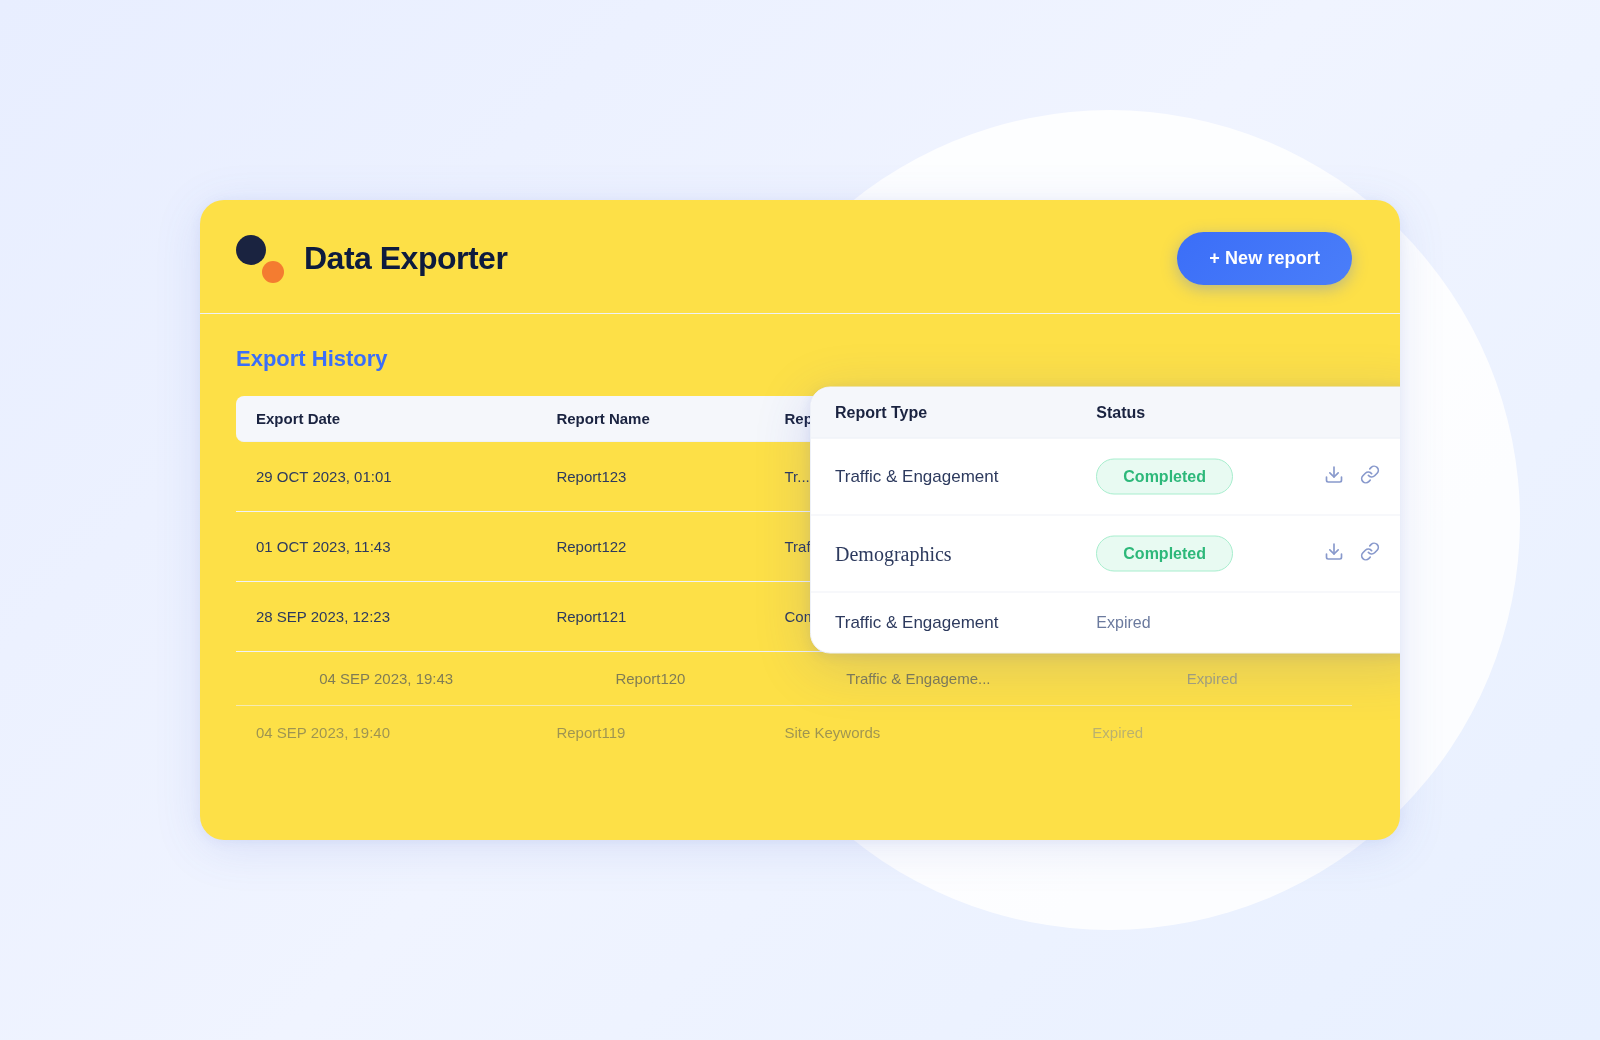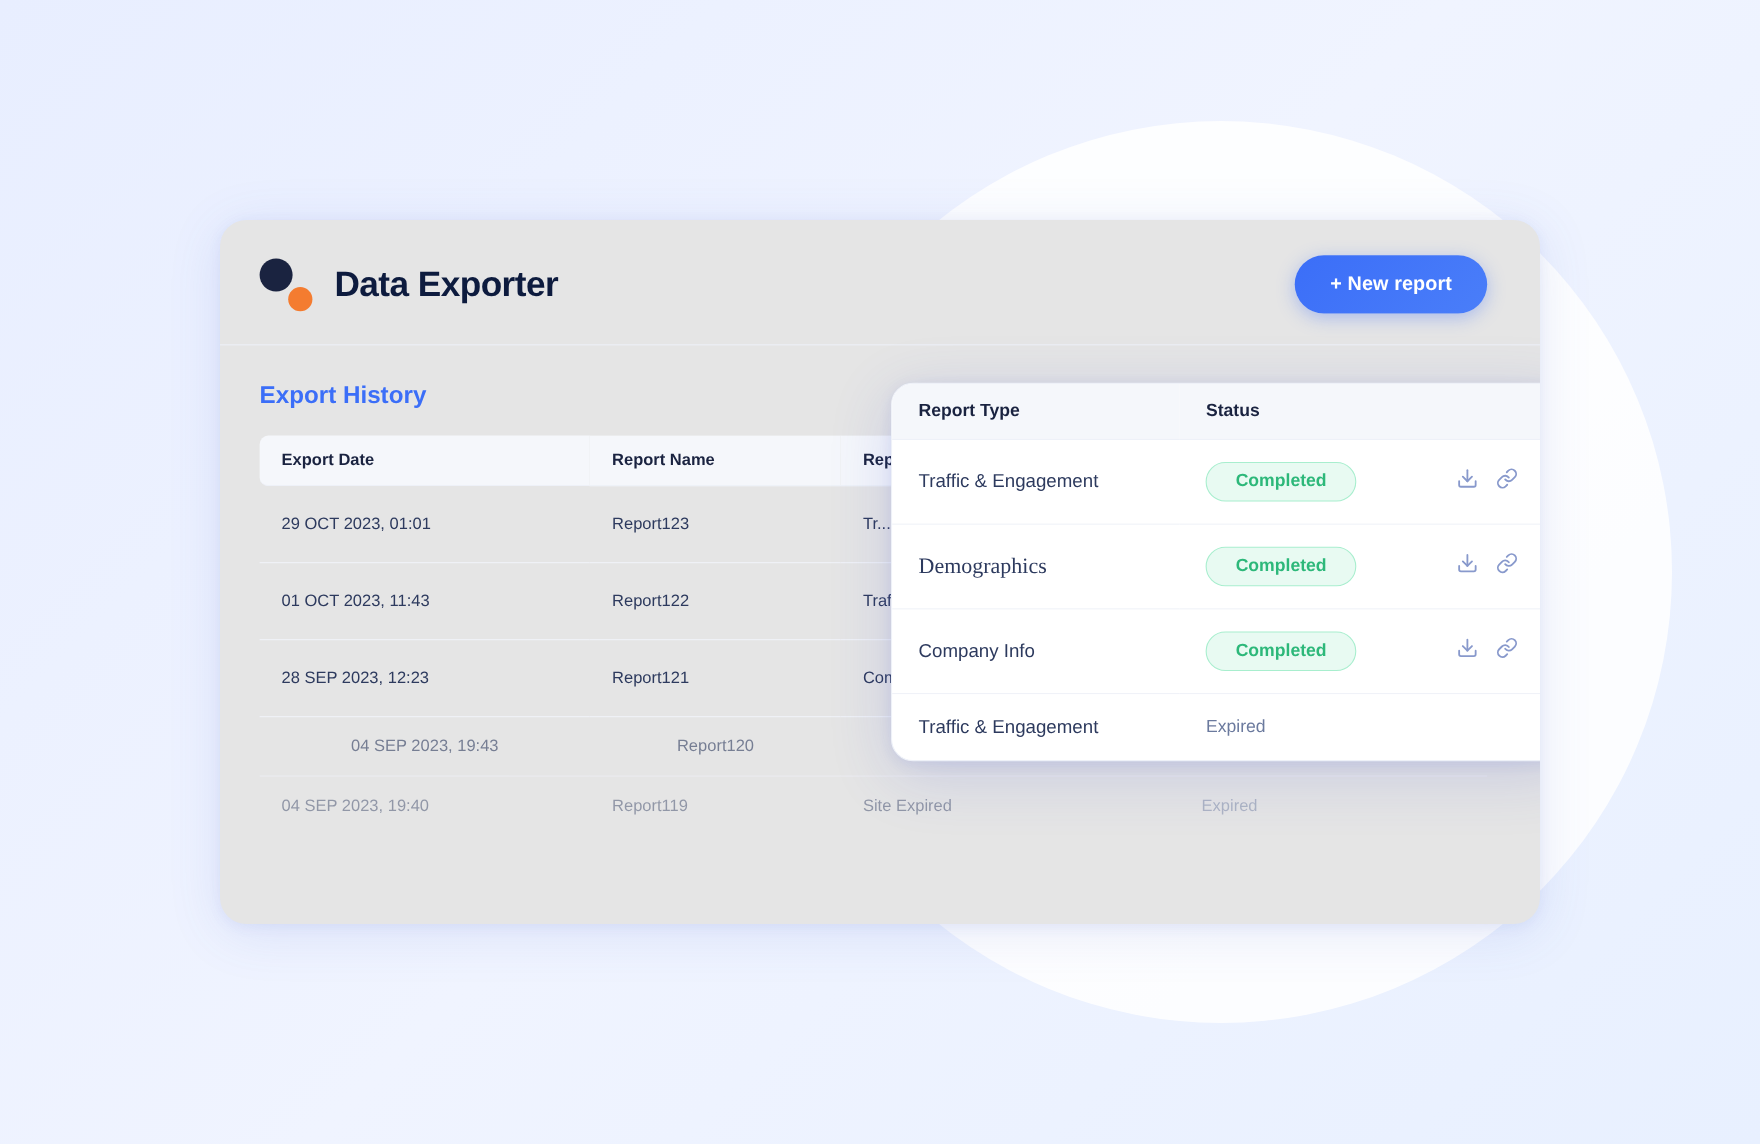--- a/index.html
+++ b/index.html
@@ -26,21 +26,21 @@
       right: 80px;
       top: 50%;
       transform: translateY(-50%);
       z-index: 0;
     }
 
     
     .card {
       position: relative;
       z-index: 2;
-      background: #e5e5e5;
+      background: #fde047;
       border-radius: 24px;
       box-shadow: 0 8px 48px rgba(80, 100, 200, 0.13), 0 2px 12px rgba(80, 100, 200, 0.08);
       width: 1200px;
       min-height: 640px;
       padding: 0;
       overflow: hidden;
     }
 
     
     .card-header {
@@ -309,21 +309,21 @@
           </tr>
           <tr>
             <td>04 SEP 2023, 19:43</td>
             <td>Report120</td>
             <td style="max-width: 180px; overflow: hidden; white-space: nowrap; text-overflow: ellipsis;">Traffic &amp; Engageme...</td>
             <td><span class="status-expired">Expired</span></td>
           </tr>
           <tr>
             <td>04 SEP 2023, 19:40</td>
             <td>Report119</td>
-            <td style="max-width: 180px; overflow: hidden; white-space: nowrap; text-overflow: ellipsis;">Site Expired</td>
+            <td style="max-width: 180px; overflow: hidden; white-space: nowrap; text-overflow: ellipsis;">Site Keywords</td>
             <td><span class="status-expired">Expired</span></td>
           </tr>
         </tbody>
     </table>
   </div>
 
   <div class="zoomed-overlay">
     <table class="zoomed-table">
       <thead>
         <tr>
@@ -361,37 +361,20 @@
                     <line x1="12" y1="15" x2="12" y2="3"></line>
                   </svg></span>
                 <span class="action-icon"><svg width="20" height="20" viewBox="0 0 24 24" fill="none" stroke="#8899cc" stroke-width="2" stroke-linecap="round" stroke-linejoin="round">
                     <path d="M10 13a5 5 0 0 0 7.54.54l3-3a5 5 0 0 0-7.07-7.07l-1.72 1.71"></path>
                     <path d="M14 11a5 5 0 0 0-7.54-.54l-3 3a5 5 0 0 0 7.07 7.07l1.71-1.71"></path>
                   </svg></span>
               </div>
             </td>
           </tr>
           <tr>
-            <td style="font-weight: 500; font-size: 17px;">Company Info</td>
-            <td><span class="status-completed">Completed</span></td>
-            <td>
-              <div class="action-icons">
-                <span class="action-icon"><svg width="20" height="20" viewBox="0 0 24 24" fill="none" stroke="#8899cc" stroke-width="2" stroke-linecap="round" stroke-linejoin="round">
-                    <path d="M21 15v4a2 2 0 0 1-2 2H5a2 2 0 0 1-2-2v-4"></path>
-                    <polyline points="7 10 12 15 17 10"></polyline>
-                    <line x1="12" y1="15" x2="12" y2="3"></line>
-                  </svg></span>
-                <span class="action-icon"><svg width="20" height="20" viewBox="0 0 24 24" fill="none" stroke="#8899cc" stroke-width="2" stroke-linecap="round" stroke-linejoin="round">
-                    <path d="M10 13a5 5 0 0 0 7.54.54l3-3a5 5 0 0 0-7.07-7.07l-1.72 1.71"></path>
-                    <path d="M14 11a5 5 0 0 0-7.54-.54l-3 3a5 5 0 0 0 7.07 7.07l1.71-1.71"></path>
-                  </svg></span>
-              </div>
-            </td>
-          </tr>
-          <tr>
             <td style="font-weight: 500; font-size: 17px;">Traffic &amp; Engagement</td>
             <td><span class="status-expired">Expired</span></td>
             <td></td>
           </tr>
         </tbody>
     </table>
   </div>
 </div>
 
 </body></html>

